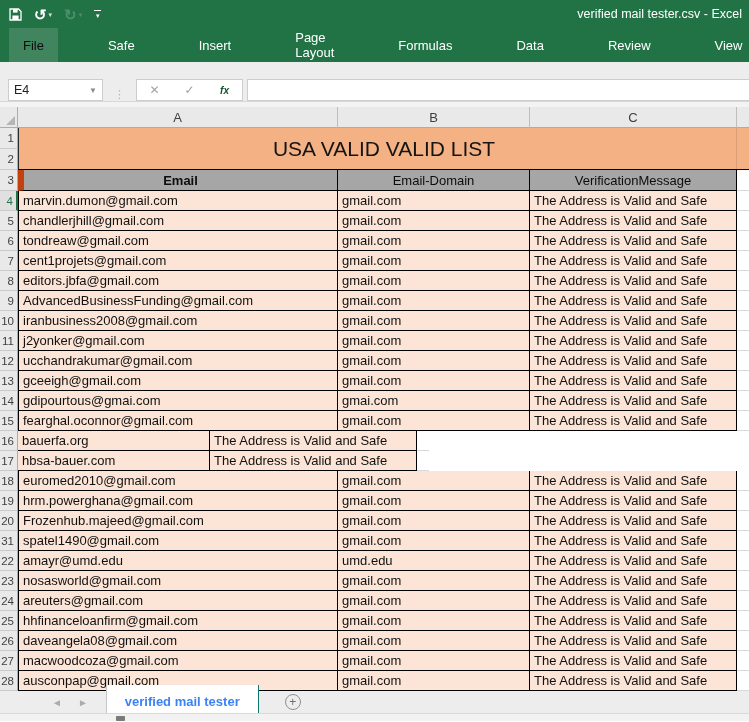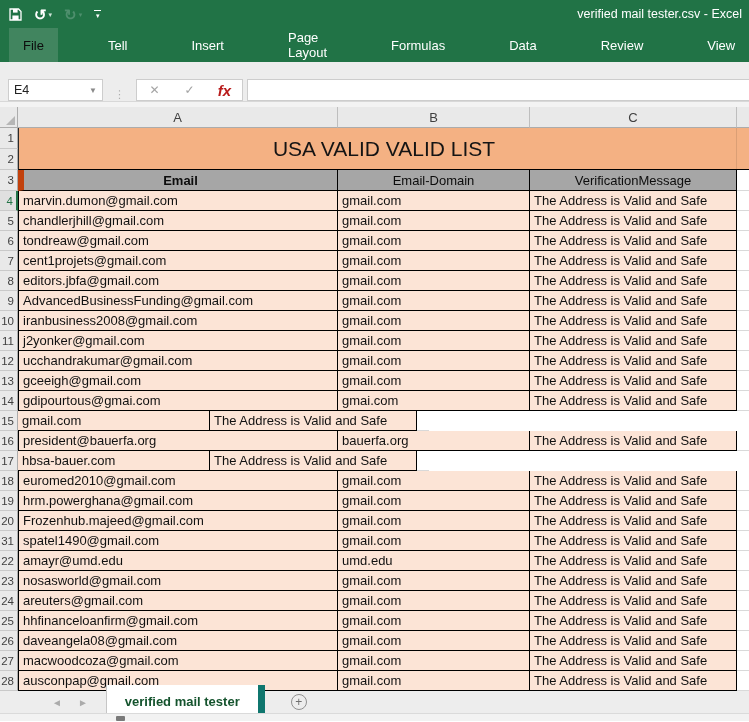--- a/index.html
+++ b/index.html
@@ -27,21 +27,21 @@
 
   
   .formula-row { height:40px; background:#ededed; display:flex; align-items:flex-end;
                  border-bottom:1px solid #d8d8d8; }
   .name-box { width:95px; height:22px; margin-left:8px; background:#fff; border:1px solid #cdcdcd;
               display:flex; align-items:center; font-size:12.5px; color:#222; padding:0 5px; }
   .name-box .arrow { margin-left:auto; font-size:8px; color:#8a8a8a; }
   .dots { color:#aeaeae; font-size:11px; margin:0 11px; }
   .fx-box { height:22px; background:#fff; border:1px solid #cdcdcd; display:flex; align-items:center; }
   .fx-box span { width:35px; text-align:center; font-size:12px; color:#a3a3a3; }
-  .fx-box .fx { color:#b91c1c; font-style:italic; font-weight:bold; font-size:15px; }
+  .fx-box .fx { color:#14532d; font-style:italic; font-weight:bold; font-size:10px; }
   .formula-input { flex:1; height:22px; margin-left:4px; background:#fff;
                    border:1px solid #cdcdcd; border-right:none; font-size:12.5px; padding:0 4px;
                    font-family:"Liberation Sans",sans-serif; }
   .spacer-strip { height:5px; background:#f3f3f3; }
 
   
   .col-headers { height:21px; display:flex; background:#e9e9e9; }
   .corner { width:18px; position:relative; border-right:1px solid #acacac; border-bottom:1px solid #acacac; }
   .corner .tri { position:absolute; right:2px; bottom:2px; width:0; height:0;
                  border-left:9px solid transparent; border-bottom:9px solid #b6b6b6; }
@@ -74,21 +74,21 @@
   .cell.domain { width:192px; }
   .cell.msg { width:207px; }
   .filler { width:12px; background:#fff; border-bottom:1px solid #d9d9d9; }
 
   
   .tabbar { height:22px; background:#ededed; display:flex; align-items:center; }
   .tab-nav { color:#ababab; font-size:10px; }
   .tab-nav.prev { margin-left:52px; }
   .tab-nav.next { margin-left:16px; }
   .sheet-tab { margin-left:18px; height:22px; background:#fff; border-left:1px solid #c6c6c6;
-               border-right:7px solid #0f766e; border-bottom:2px solid #217346; color:#14532d;
+               border-right:1px solid #0f766e; border-bottom:2px solid #217346; color:#3b82f6;
                font-weight:bold; font-size:13px; display:flex; align-items:center; padding:16px 18px; }
   .add-sheet { margin-left:26px; width:16px; height:16px; border-radius:50%; border:1px solid #909090;
                color:#6f6f6f; font-size:12px; line-height:1; display:flex; align-items:center;
                justify-content:center; }
 
   
   .statusbar { height:8px; background:#f2f2f2; border-top:1px solid #dadada; position:relative; }
   .statusbar .tiny { position:absolute; left:116px; top:2px; width:9px; height:5px;
                      background:#7a7a7a; border-radius:1px; }
 </style>
@@ -116,21 +116,21 @@
       <span class="bar"></span>
         <span class="chev">▾</span>
     </span>
   </div>
   <div class="win-title">verified mail tester.csv - Excel</div>
 </div>
 
 <div class="ribbon">
   <div id="ribbon-tabs">
       <div class="rtab active">File</div>
-      <div class="rtab">Tell</div>
+      <div class="rtab">Safe</div>
       <div class="rtab">Insert</div>
       <div class="rtab">Page Layout</div>
       <div class="rtab">Formulas</div>
       <div class="rtab">Data</div>
       <div class="rtab">Review</div>
       <div class="rtab">View</div>
     </div>
   <div class="tellme">
     <svg width="11" height="15" viewBox="0 0 11 15">
       <circle cx="5.5" cy="5" r="4.2" fill="none" stroke="#a7d1bb" stroke-width="1.2"></circle>
@@ -261,27 +261,27 @@
   </div>
       <div class="grid-row">
     <div class="rownum">14</div>
     <div class="cell email">gdipourtous@gmai.com</div>
     <div class="cell domain">gmai.com</div>
     <div class="cell msg">The Address is Valid and Safe</div>
     <div class="filler"></div>
   </div>
       <div class="grid-row">
     <div class="rownum">15</div>
+    <div class="cell email">fearghal.oconnor@gmail.com</div>
     <div class="cell domain">gmail.com</div>
     <div class="cell msg">The Address is Valid and Safe</div>
     <div class="filler"></div>
   </div>
       <div class="grid-row">
     <div class="rownum">16</div>
-    <div class="cell email">president@bauerfa.org</div>
     <div class="cell domain">bauerfa.org</div>
     <div class="cell msg">The Address is Valid and Safe</div>
     <div class="filler"></div>
   </div>
       <div class="grid-row">
     <div class="rownum">17</div>
     <div class="cell domain">hbsa-bauer.com</div>
     <div class="cell msg">The Address is Valid and Safe</div>
     <div class="filler"></div>
   </div>

